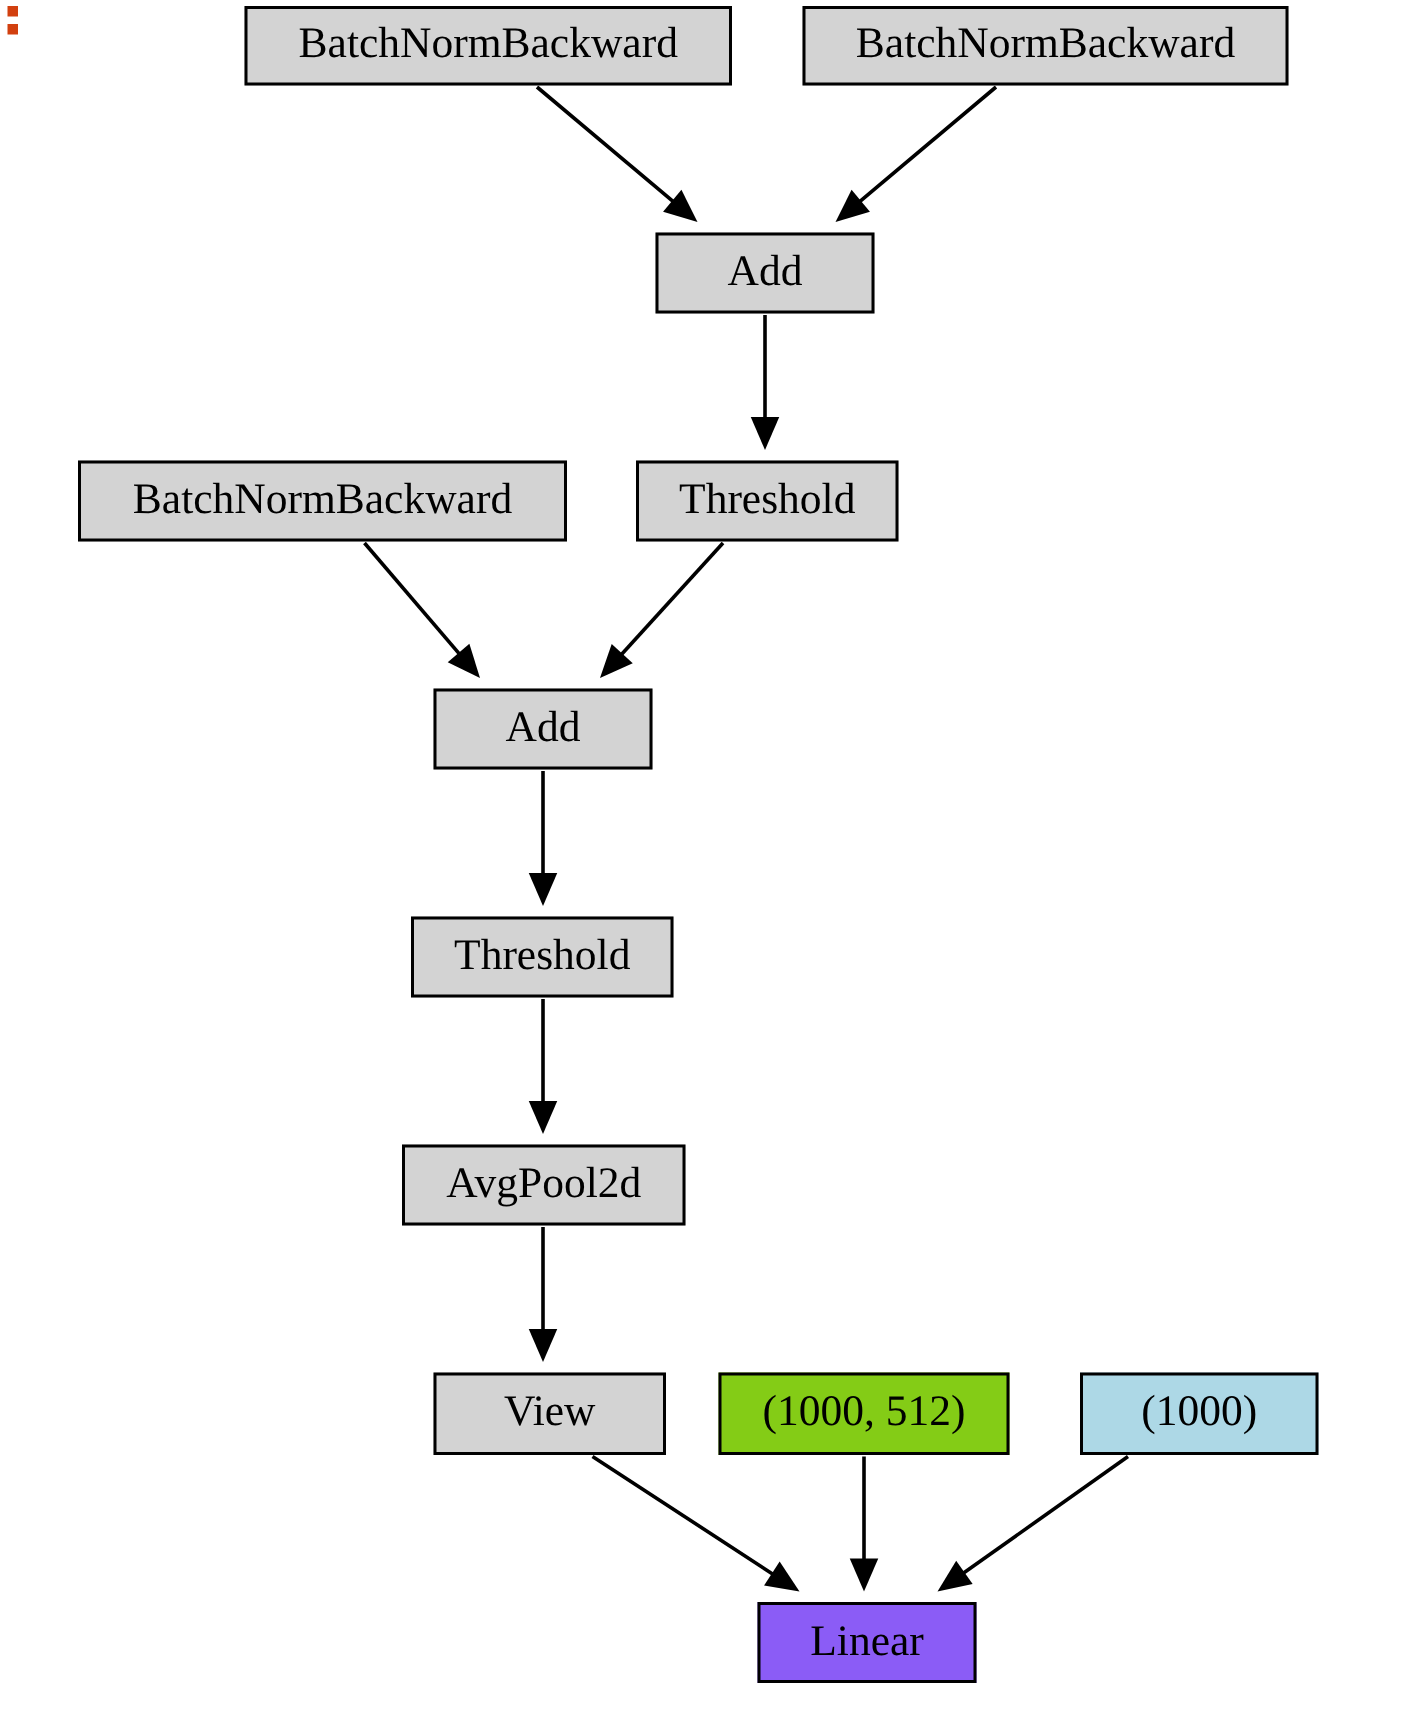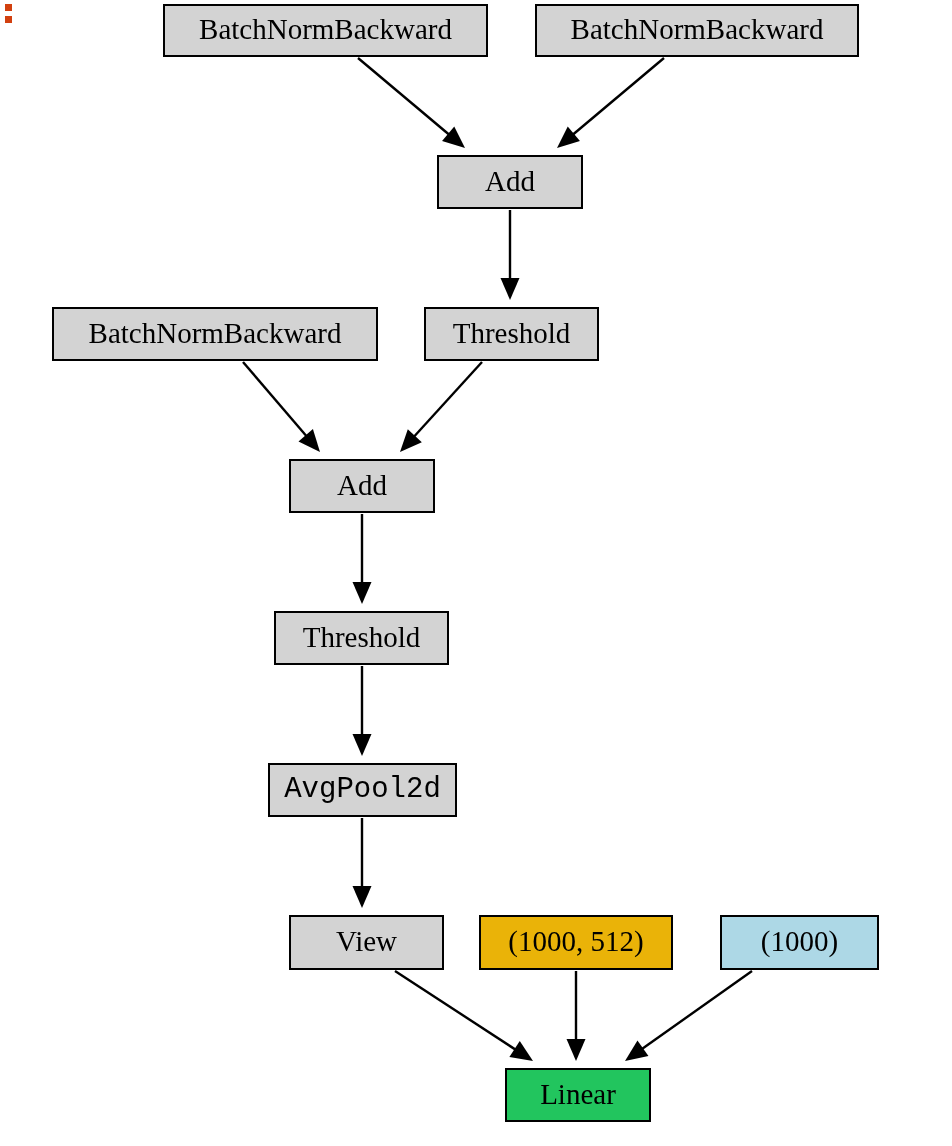--- a/index.html
+++ b/index.html
@@ -129,30 +129,30 @@
       </div>
       <div class="node op" style="left: 424px; top: 307px; width: 175px; height: 54px; background: rgb(211, 211, 211);">
         <span class="node-label">Threshold</span>
       </div>
       <div class="node op" style="left: 289px; top: 459px; width: 146px; height: 54px; background: rgb(211, 211, 211);">
         <span class="node-label">Add</span>
       </div>
       <div class="node op" style="left: 274px; top: 611px; width: 175px; height: 54px; background: rgb(211, 211, 211);">
         <span class="node-label">Threshold</span>
       </div>
-      <div class="node op" style="left: 268px; top: 763px; width: 189px; height: 54px; background: rgb(211, 211, 211); font-family: Liberation Mono, monospace;">
+      <div class="node op" style="left: 268px; top: 763px; width: 189px; height: 54px; background: rgb(211, 211, 211);">
         <span class="node-label">AvgPool2d</span>
       </div>
       <div class="node op" style="left: 289px; top: 915px; width: 155px; height: 55px; background: rgb(211, 211, 211);">
         <span class="node-label">View</span>
       </div>
-      <div class="node tensor" style="left: 479px; top: 915px; width: 194px; height: 55px; background: #eab308;">
+      <div class="node tensor" style="left: 479px; top: 915px; width: 194px; height: 55px; background: #84cc16;">
         <span class="node-label">(1000, 512)</span>
       </div>
       <div class="node tensor" style="left: 720px; top: 915px; width: 159px; height: 55px; background: rgb(173, 216, 230);">
         <span class="node-label">(1000)</span>
       </div>
-      <div class="node op" style="left: 505px; top: 1068px; width: 146px; height: 54px; background: #22c55e;">
+      <div class="node op" style="left: 505px; top: 1068px; width: 146px; height: 54px; background: #8b5cf6;">
         <span class="node-label">Linear</span>
       </div>
     </div>
 
 </div>
 
 </body></html>

